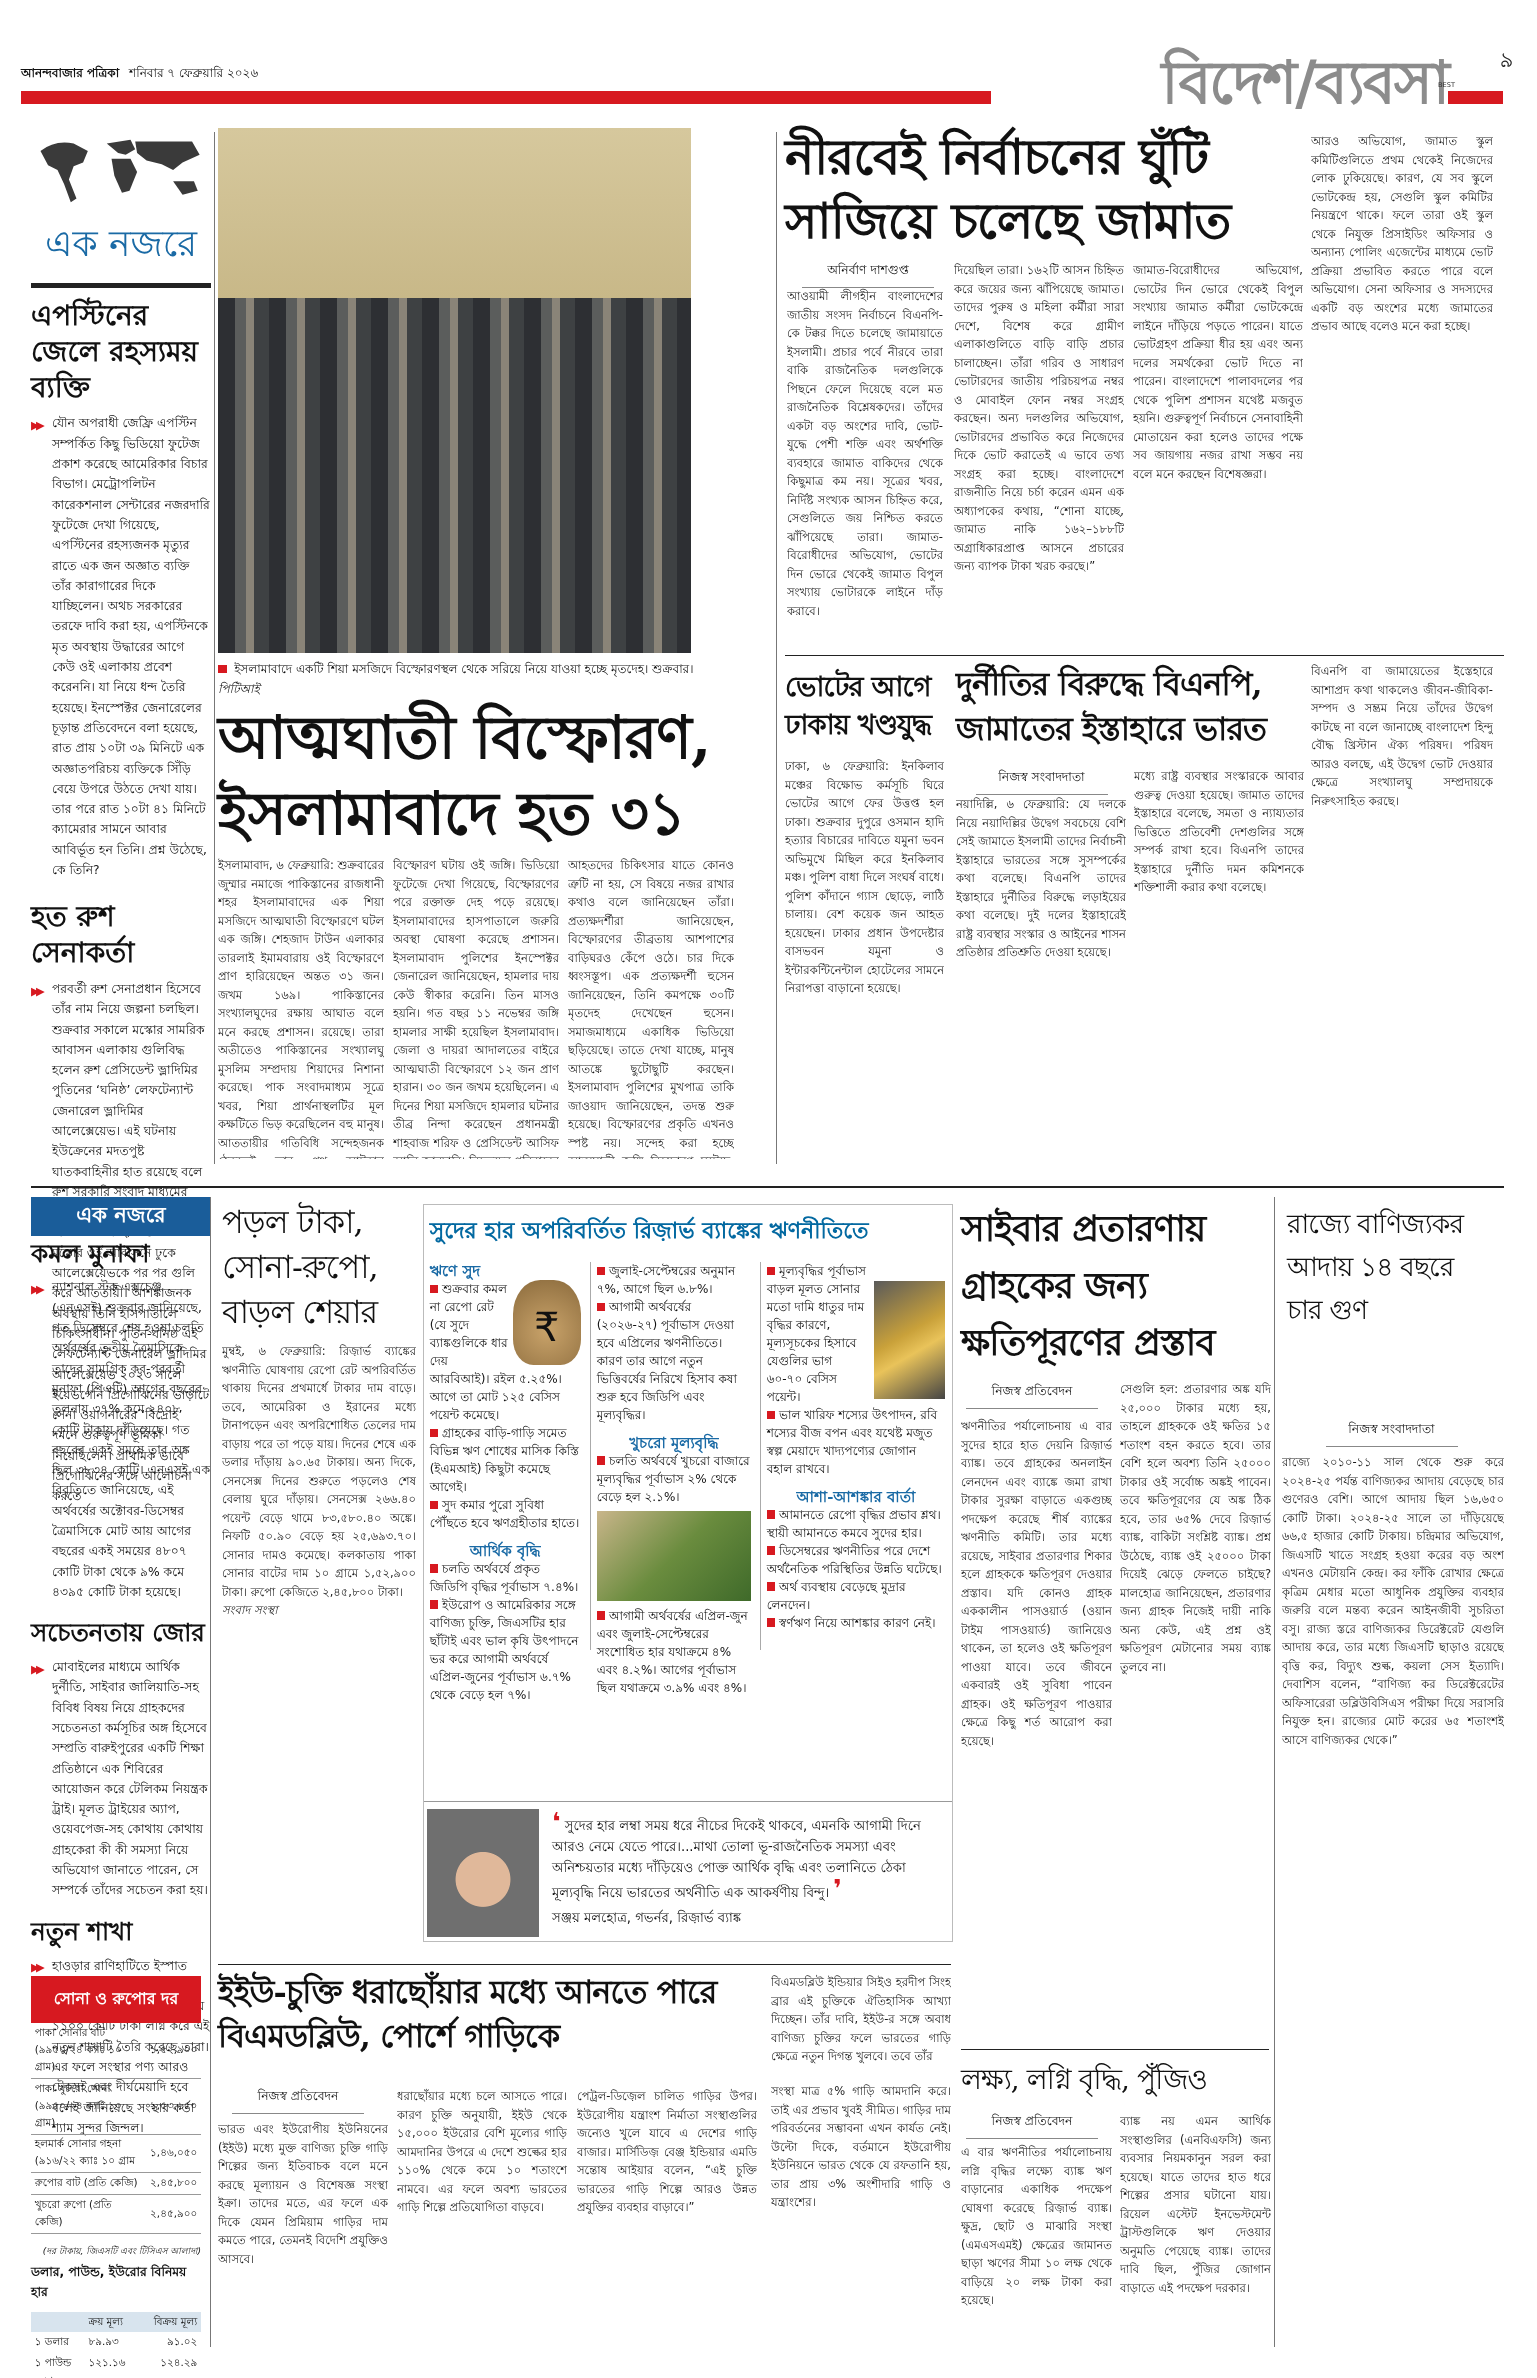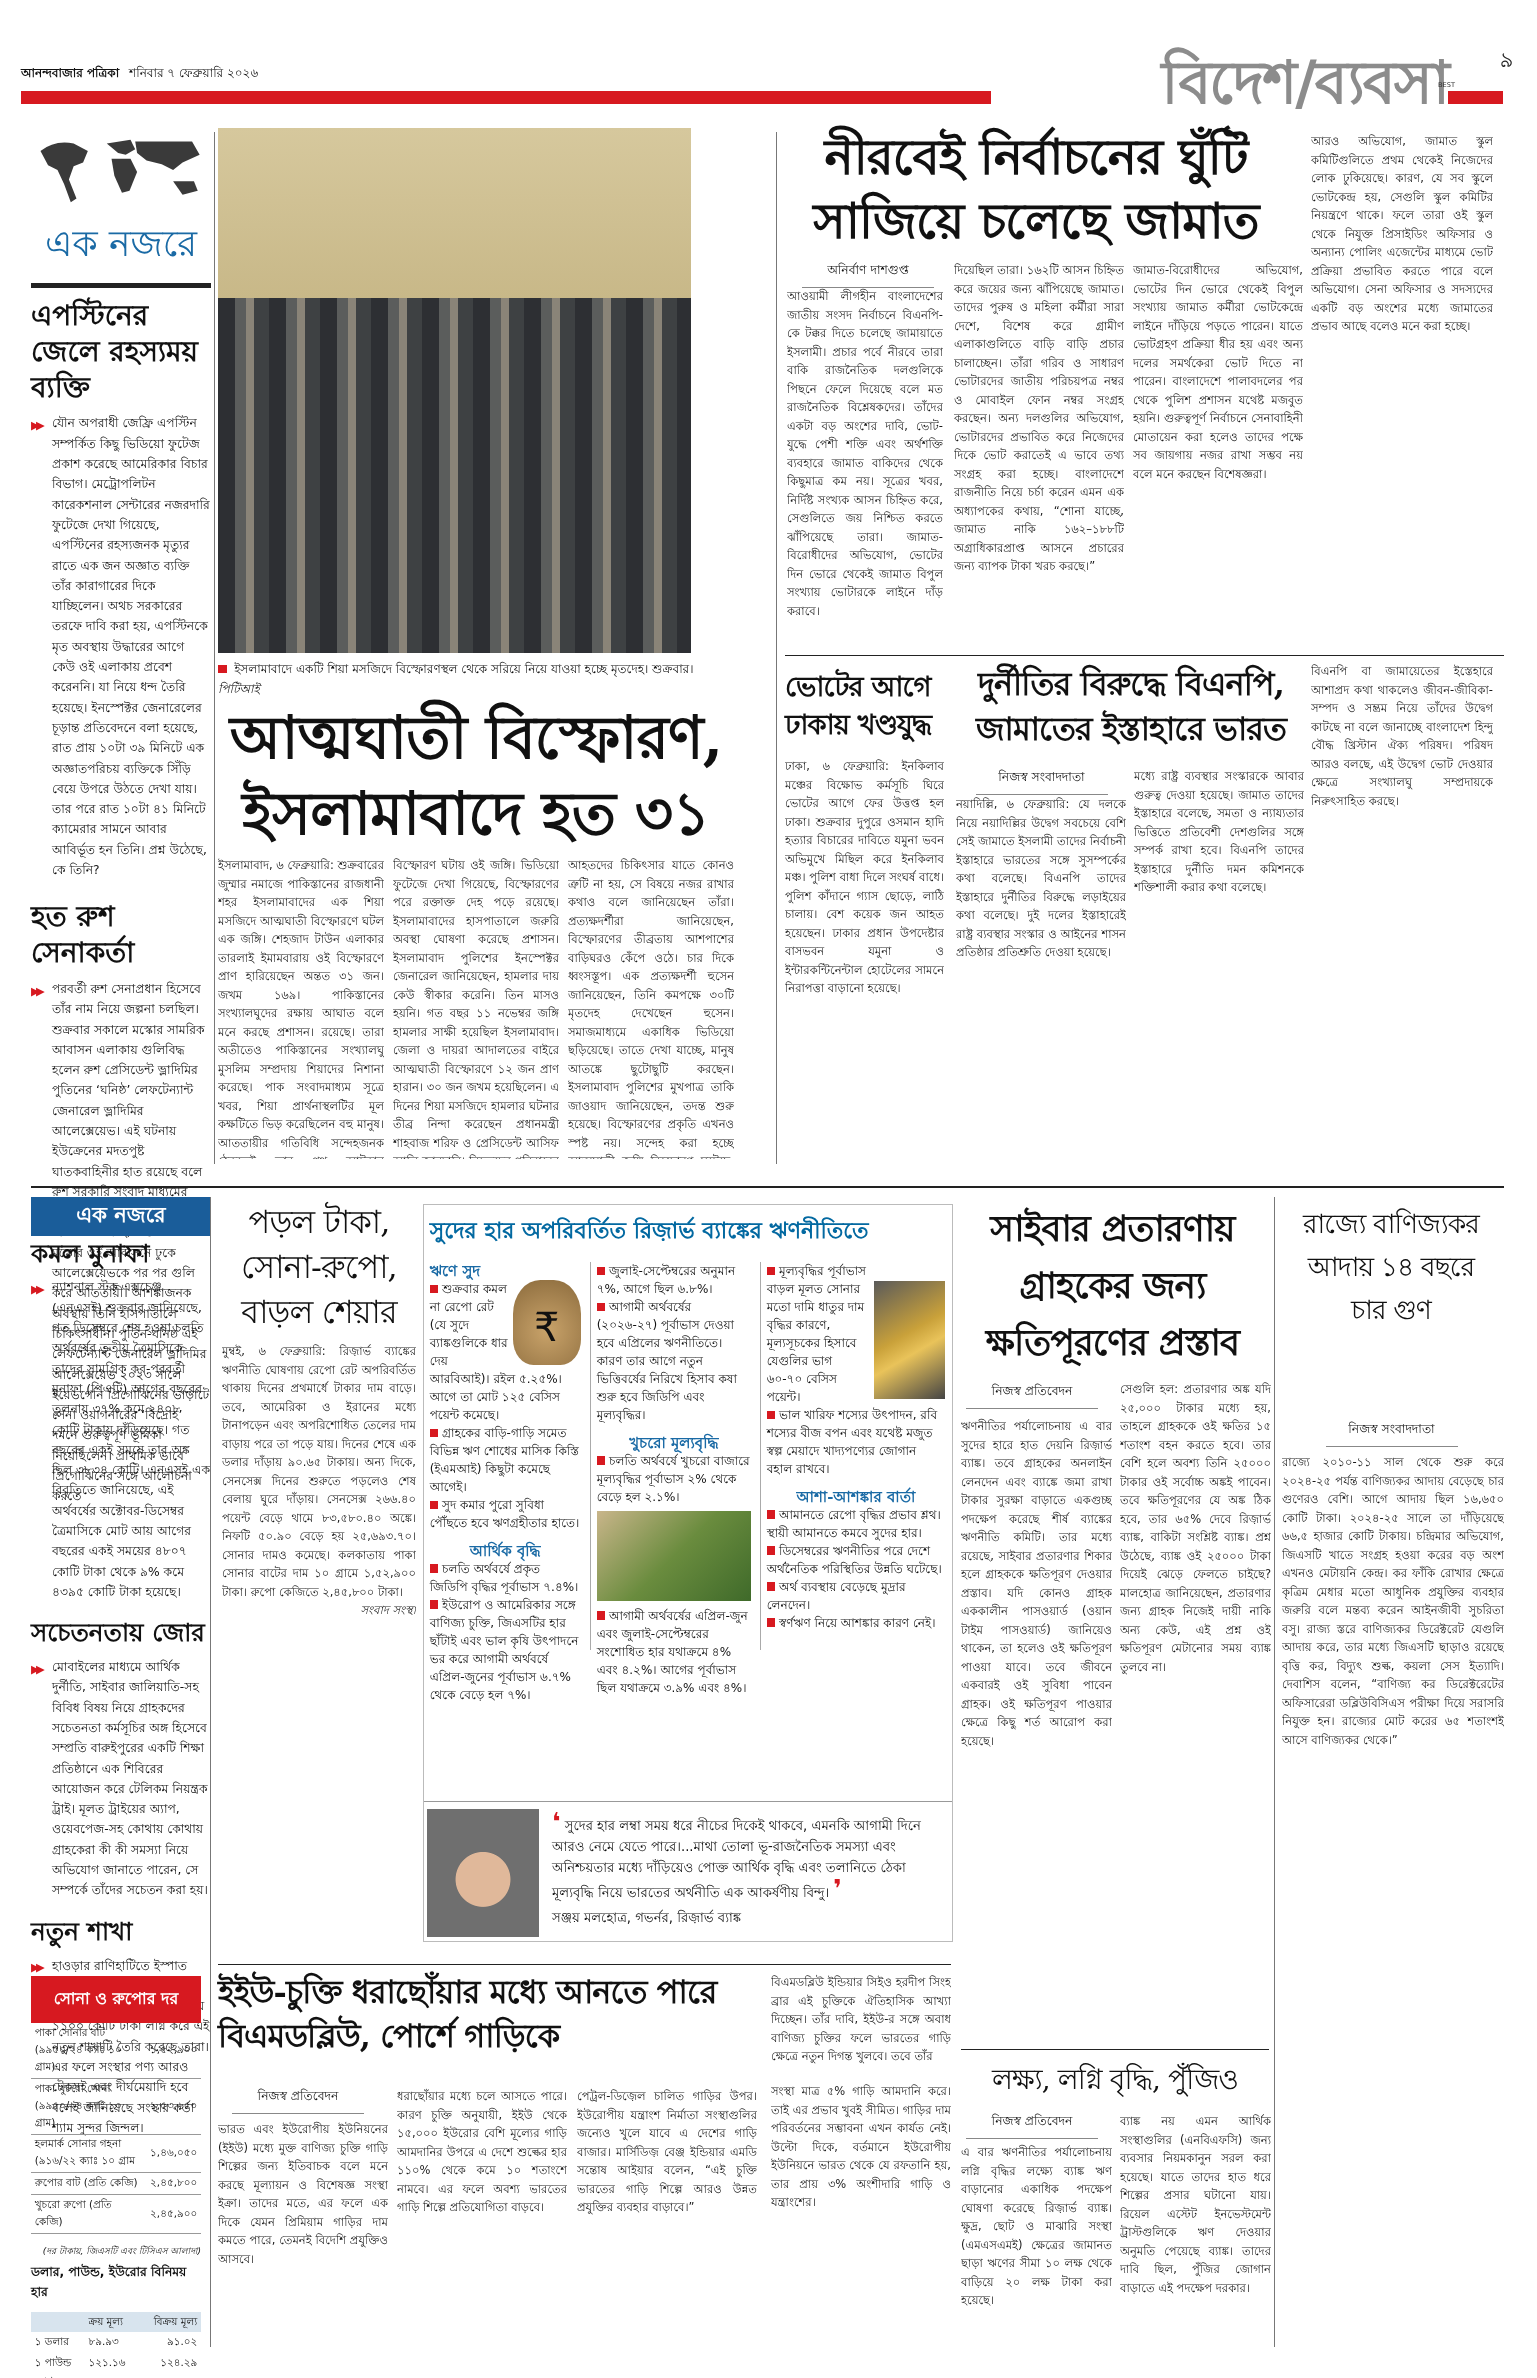--- a/index.html
+++ b/index.html
@@ -9,21 +9,21 @@
 .redbar{height:13.2px;background:#d71920}
 .section-title{right:90px;top:38px;font-size:59px;color:#8c8c8c;font-family:"DejaVu Serif",serif;font-weight:bold;letter-spacing:-1.9px}
 .pageno{right:24.6px;top:44px;font-size:21px;color:#222}
 .best{right:83px;top:81px;font-size:6.6px;color:#333}
 .col-rule{border-left:0.9px solid #777}
 .hr{border-top:2.8px solid #222}
 .body-text{font-size:11.5px;line-height:18.5px;text-align:justify;color:#1b1b1b}
 .side-head{font-size:28px;font-weight:bold;font-family:"DejaVu Serif",serif;line-height:36px}
 .side-text{font-size:12.3px;line-height:20.3px;padding-left:21px;position:relative}
 .bullet-arrow{position:absolute;left:0;top:1.9px;color:#d71920;font-size:11.4px;letter-spacing:-3.8px}
-.big-head{font-family:"DejaVu Serif",serif;font-weight:bold;color:#111;text-align:center;letter-spacing:-0.9px}
+.big-head{font-family:"DejaVu Serif",serif;font-weight:bold;color:#111;letter-spacing:-0.9px}
 .byline{font-size:12.3px;text-align:center;padding-bottom:5.7px;border-bottom:1.9px solid #888;width:132px;margin:0 auto}
 .photo{background:linear-gradient(160deg,#b9b08d 0%,#8d8a7a 30%,#4c4f52 60%,#6b6f68 100%);}
 .caption{font-size:12px;color:#111}
 .red-sq{display:inline-block;width:8.5px;height:8.5px;background:#d71920;margin-right:3.8px}
 .blue-h{color:#1a6aa5;font-weight:bold;font-family:"DejaVu Serif",serif}
 .rbi-box{border:1.9px solid #bbb}
 .rate-table td{font-size:10.4px;padding:1.9px 3.8px;border-bottom:0.9px solid #999}
 .tbl-head{background:#d8e4ee}
 .red-banner{background:#d71920;color:#fff;text-align:center;font-weight:bold;font-family:"DejaVu Serif",serif}
 .blue-banner{background:#1a5d9a;color:#fff;text-align:center;font-weight:bold;font-family:"DejaVu Serif",serif}
@@ -199,21 +199,21 @@
         </tr>
   </tbody>
     </table>
 
 </div>
 <div class="abs col-rule" style="left:210px;top:1197px;height:1150px"></div>
 
 <div class="abs big-head" style="left:222px;top:1200px;width:194px;font-size:32px;line-height:45px;font-weight:normal">পড়ল টাকা, সোনা-রুপো, বাড়ল শেয়ার</div>
 <div class="abs body-text" style="left:222px;top:1342px;width:194px;height:606px;overflow:hidden">
   <span>মুম্বই, ৬ ফেব্রুয়ারি: রিজ়ার্ভ ব্যাঙ্কের ঋণনীতি ঘোষণায় রেপো রেট অপরিবর্তিত থাকায় দিনের প্রথমার্ধে টাকার দাম বাড়ে। তবে, আমেরিকা ও ইরানের মধ্যে টানাপড়েন এবং অপরিশোধিত তেলের দাম বাড়ায় পরে তা পড়ে যায়। দিনের শেষে এক ডলার দাঁড়ায় ৯০.৬৫ টাকায়। অন্য দিকে, সেনসেক্স দিনের শুরুতে পড়লেও শেষ বেলায় ঘুরে দাঁড়ায়। সেনসেক্স ২৬৬.৪০ পয়েন্ট বেড়ে থামে ৮৩,৫৮০.৪০ অঙ্কে। নিফটি ৫০.৯০ বেড়ে হয় ২৫,৬৯৩.৭০। সোনার দামও কমেছে। কলকাতায় পাকা সোনার বাটের দাম ১০ গ্রামে ১,৫২,৯০০ টাকা। রুপো কেজিতে ২,৪৫,৮০০ টাকা।</span>
-  <i style="display:block;text-align:right">সংবাদ সংস্থা</i>
+  <i style="display:block;">সংবাদ সংস্থা</i>
 </div>
 
 <div class="abs rbi-box" style="left:423px;top:1204px;width:530px;height:738px">
   <div style="color:#0369a1;font-weight:bold;font-size:22px;font-family:'DejaVu Serif',serif;padding:7.6px 5.7px;white-space:nowrap">সুদের হার অপরিবর্তিত রিজ়ার্ভ ব্যাঙ্কের ঋণনীতিতে</div>
 
   <div class="abs" style="left:5.7px;top:57px;width:151px;font-size:12px;line-height:18px">
     <div class="blue-h" style="font-size:15px">ঋণে সুদ</div>
     <div style="float:right;width:68px;height:85px;background:radial-gradient(circle at 50% 60%,#c9a36a,#8a6a3c);border-radius:40% 40% 30% 30%;color:#111;font-size:40px;text-align:center;line-height:95px;margin:0 0 3.8px 3.8px">₹</div>
     <div><span class="red-sq"></span><span>শুক্রবার কমল না রেপো রেট (যে সুদে ব্যাঙ্কগুলিকে ধার দেয় আরবিআই)। রইল ৫.২৫%। আগে তা মোট ১২৫ বেসিস পয়েন্ট কমেছে।</span></div>
     <div><span class="red-sq"></span><span>গ্রাহকের বাড়ি-গাড়ি সমেত বিভিন্ন ঋণ শোধের মাসিক কিস্তি (ইএমআই) কিছুটা কমেছে আগেই।</span></div>

